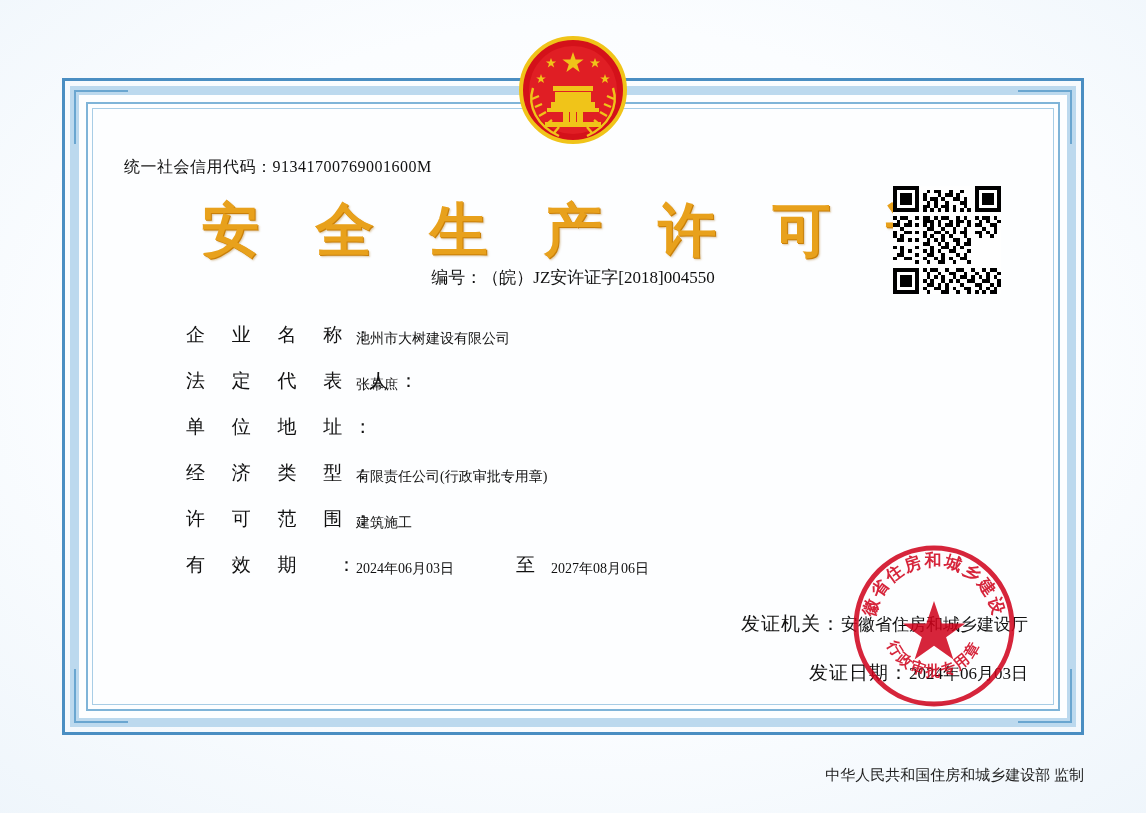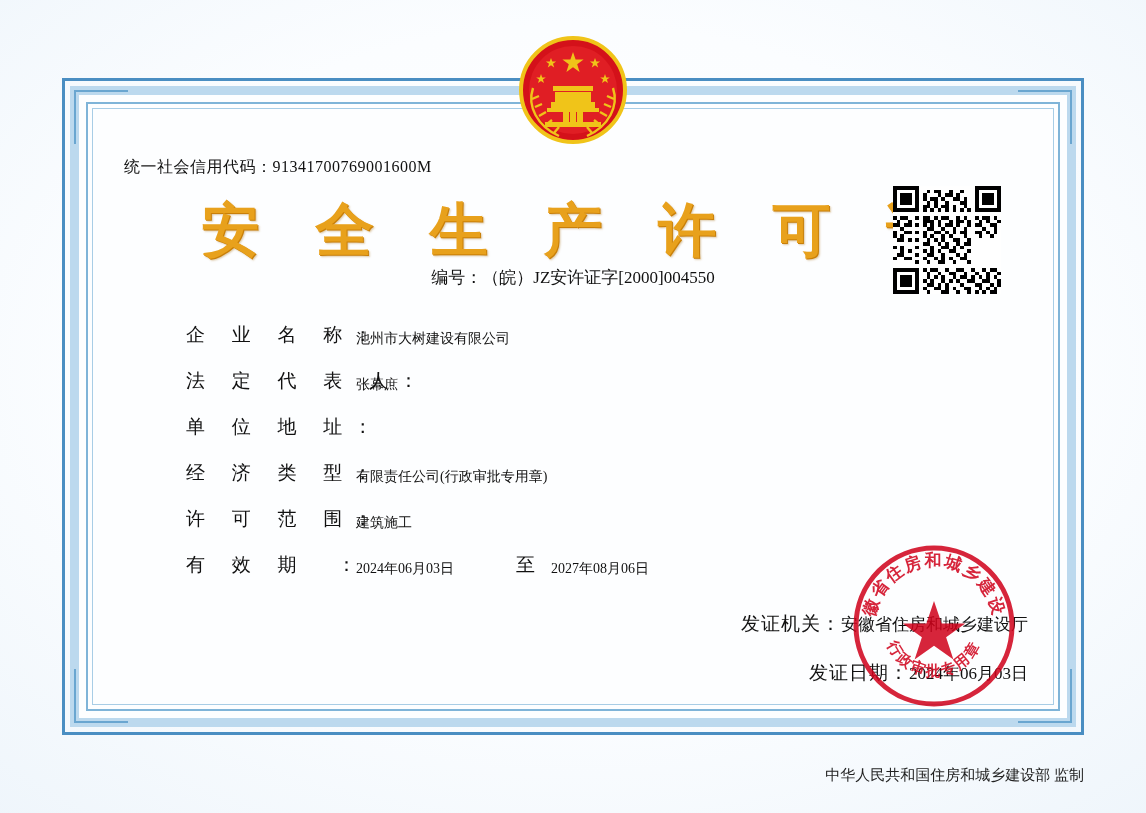--- a/index.html
+++ b/index.html
@@ -246,21 +246,21 @@
       </g>
     </svg>
   </div>
 
   <div class="credit-line">
     <span>统一社会信用代码：</span><span>91341700769001600M</span>
   </div>
 
   <div class="cert-title">安 全 生 产 许 可 证</div>
 
-  <div class="cert-number">编号：（皖）JZ安许证字[2000]004550</div>
+  <div class="cert-number">编号：（皖）JZ安许证字[2018]004550</div>
 
   <div class="qr">
     <svg viewBox="0 0 29 29" width="108" height="108" shape-rendering="crispEdges">
       <rect width="29" height="29" fill="#fff"></rect>
       <g fill="#000">
 
         <rect x="0" y="0" width="7" height="1"></rect>
           <rect x="0" y="6" width="7" height="1"></rect>
         <rect x="0" y="0" width="1" height="7"></rect>
           <rect x="6" y="0" width="1" height="7"></rect>

